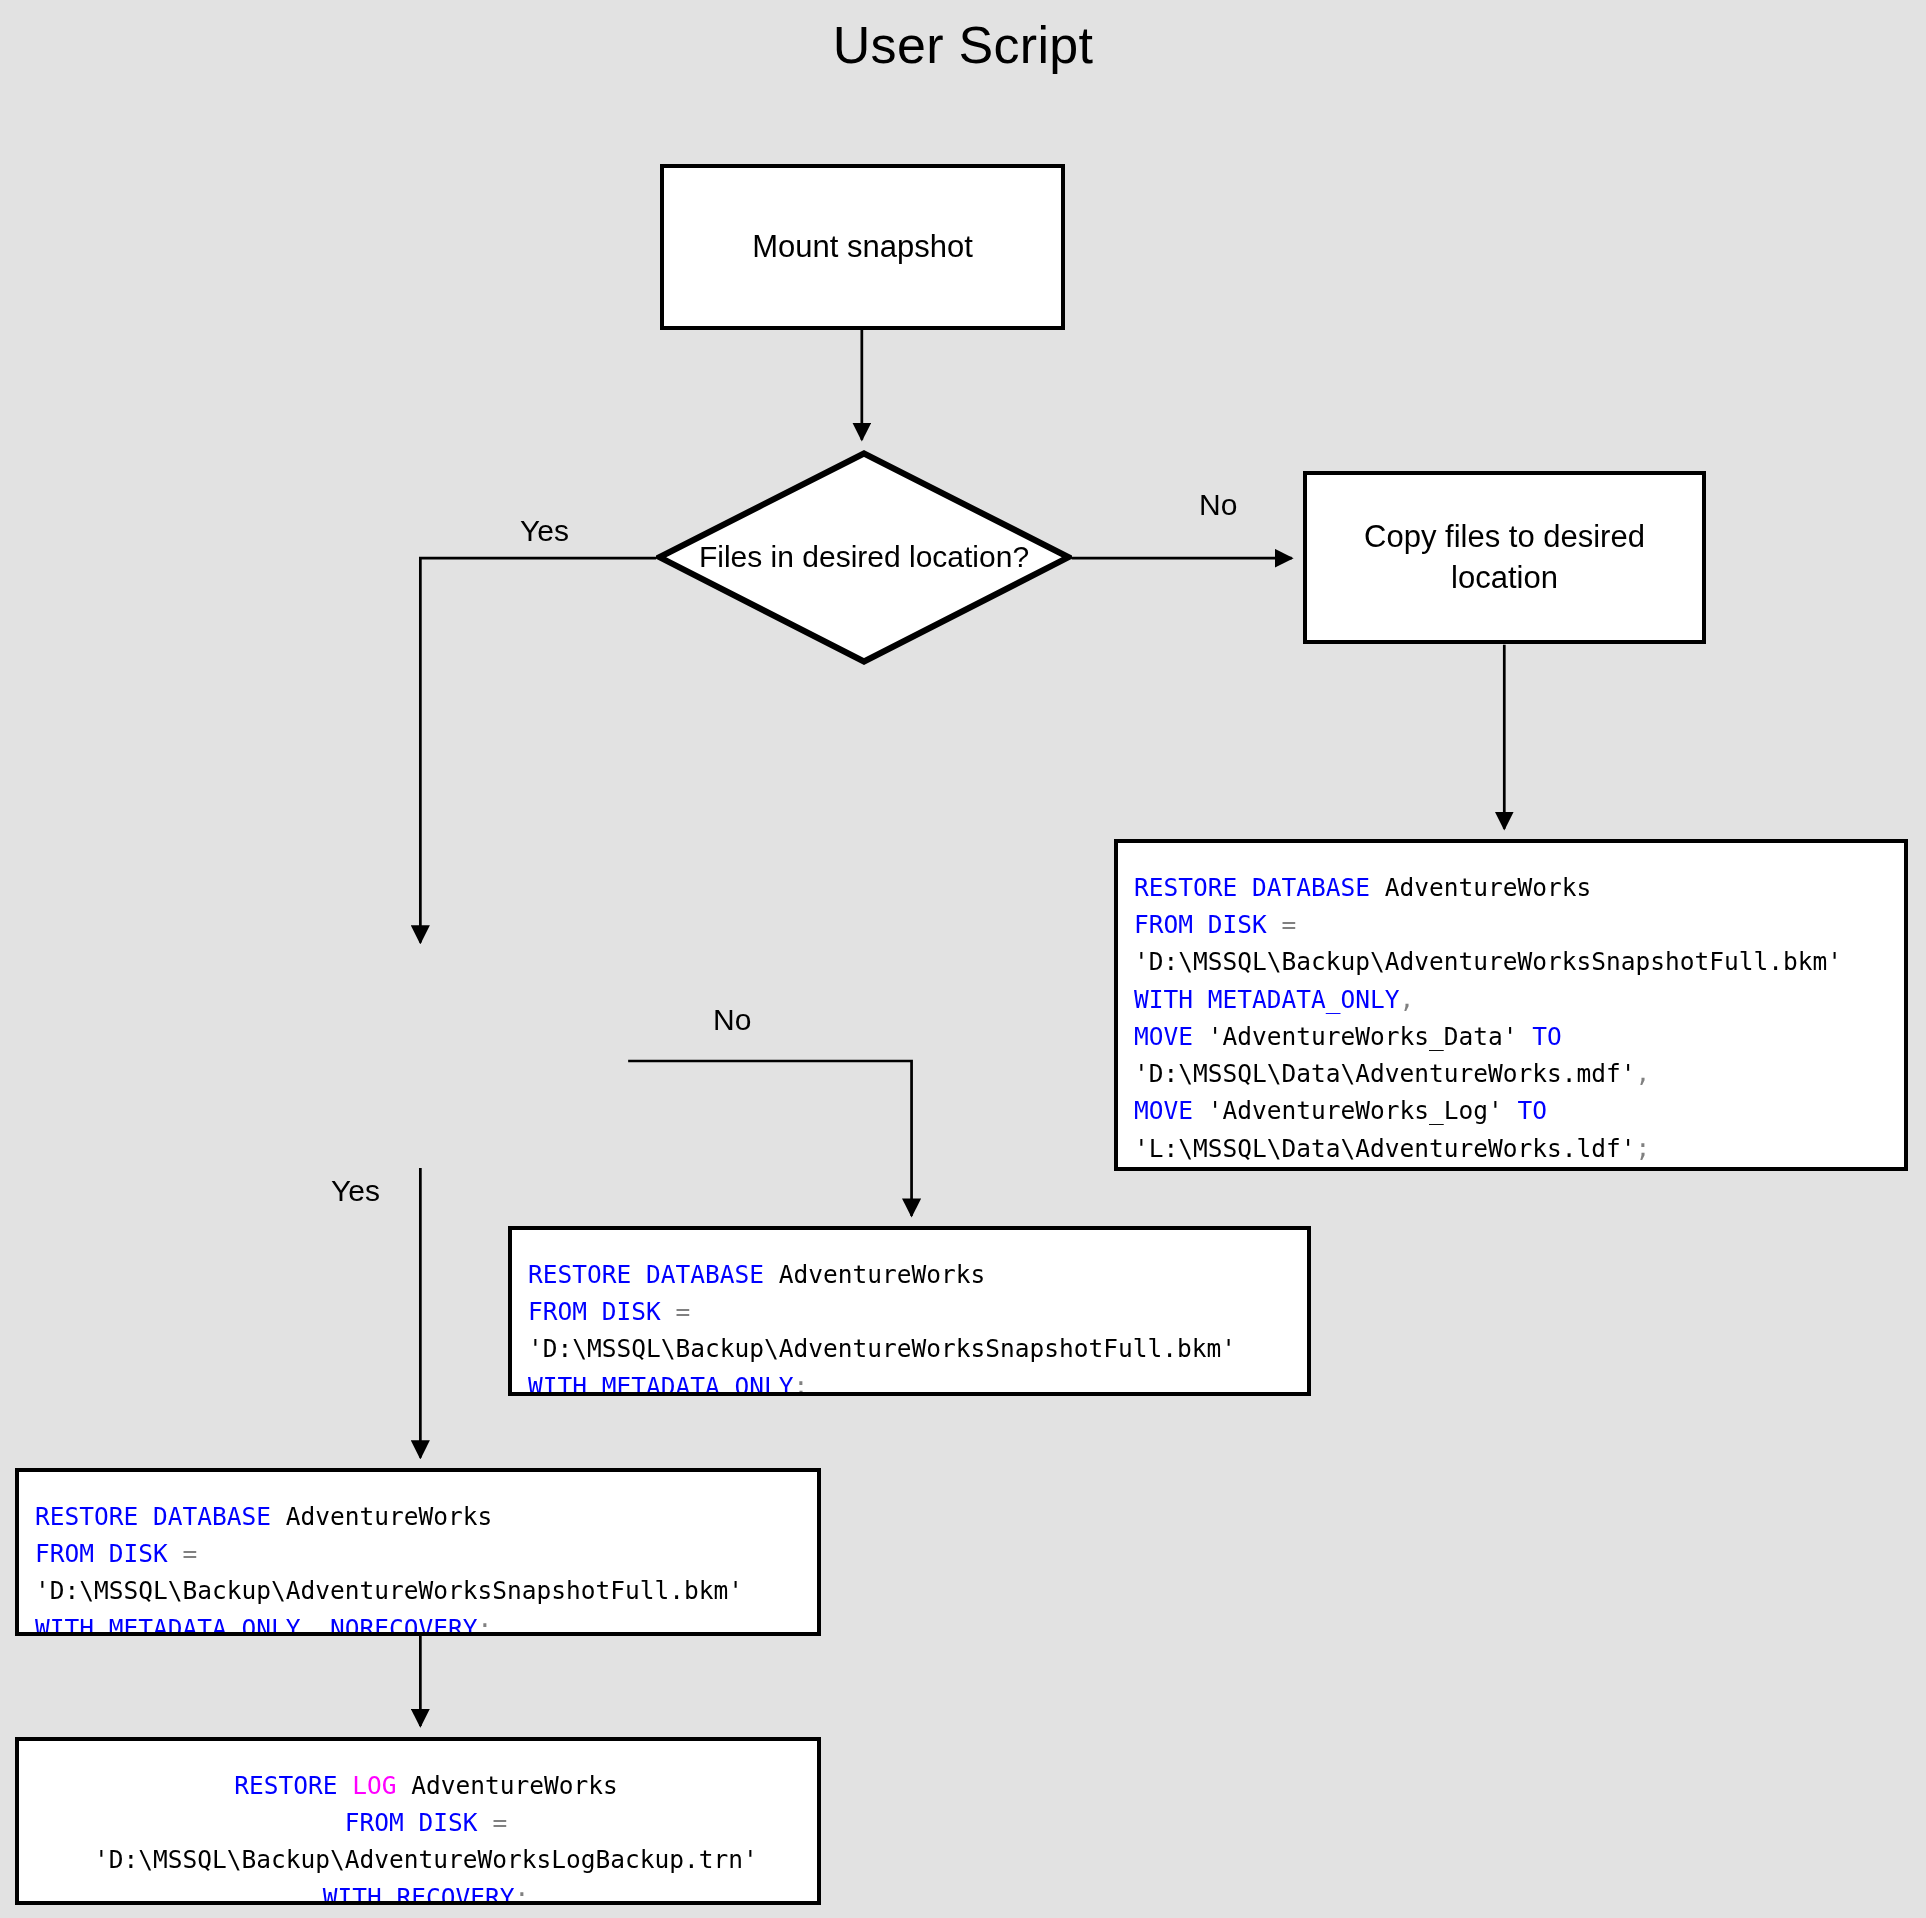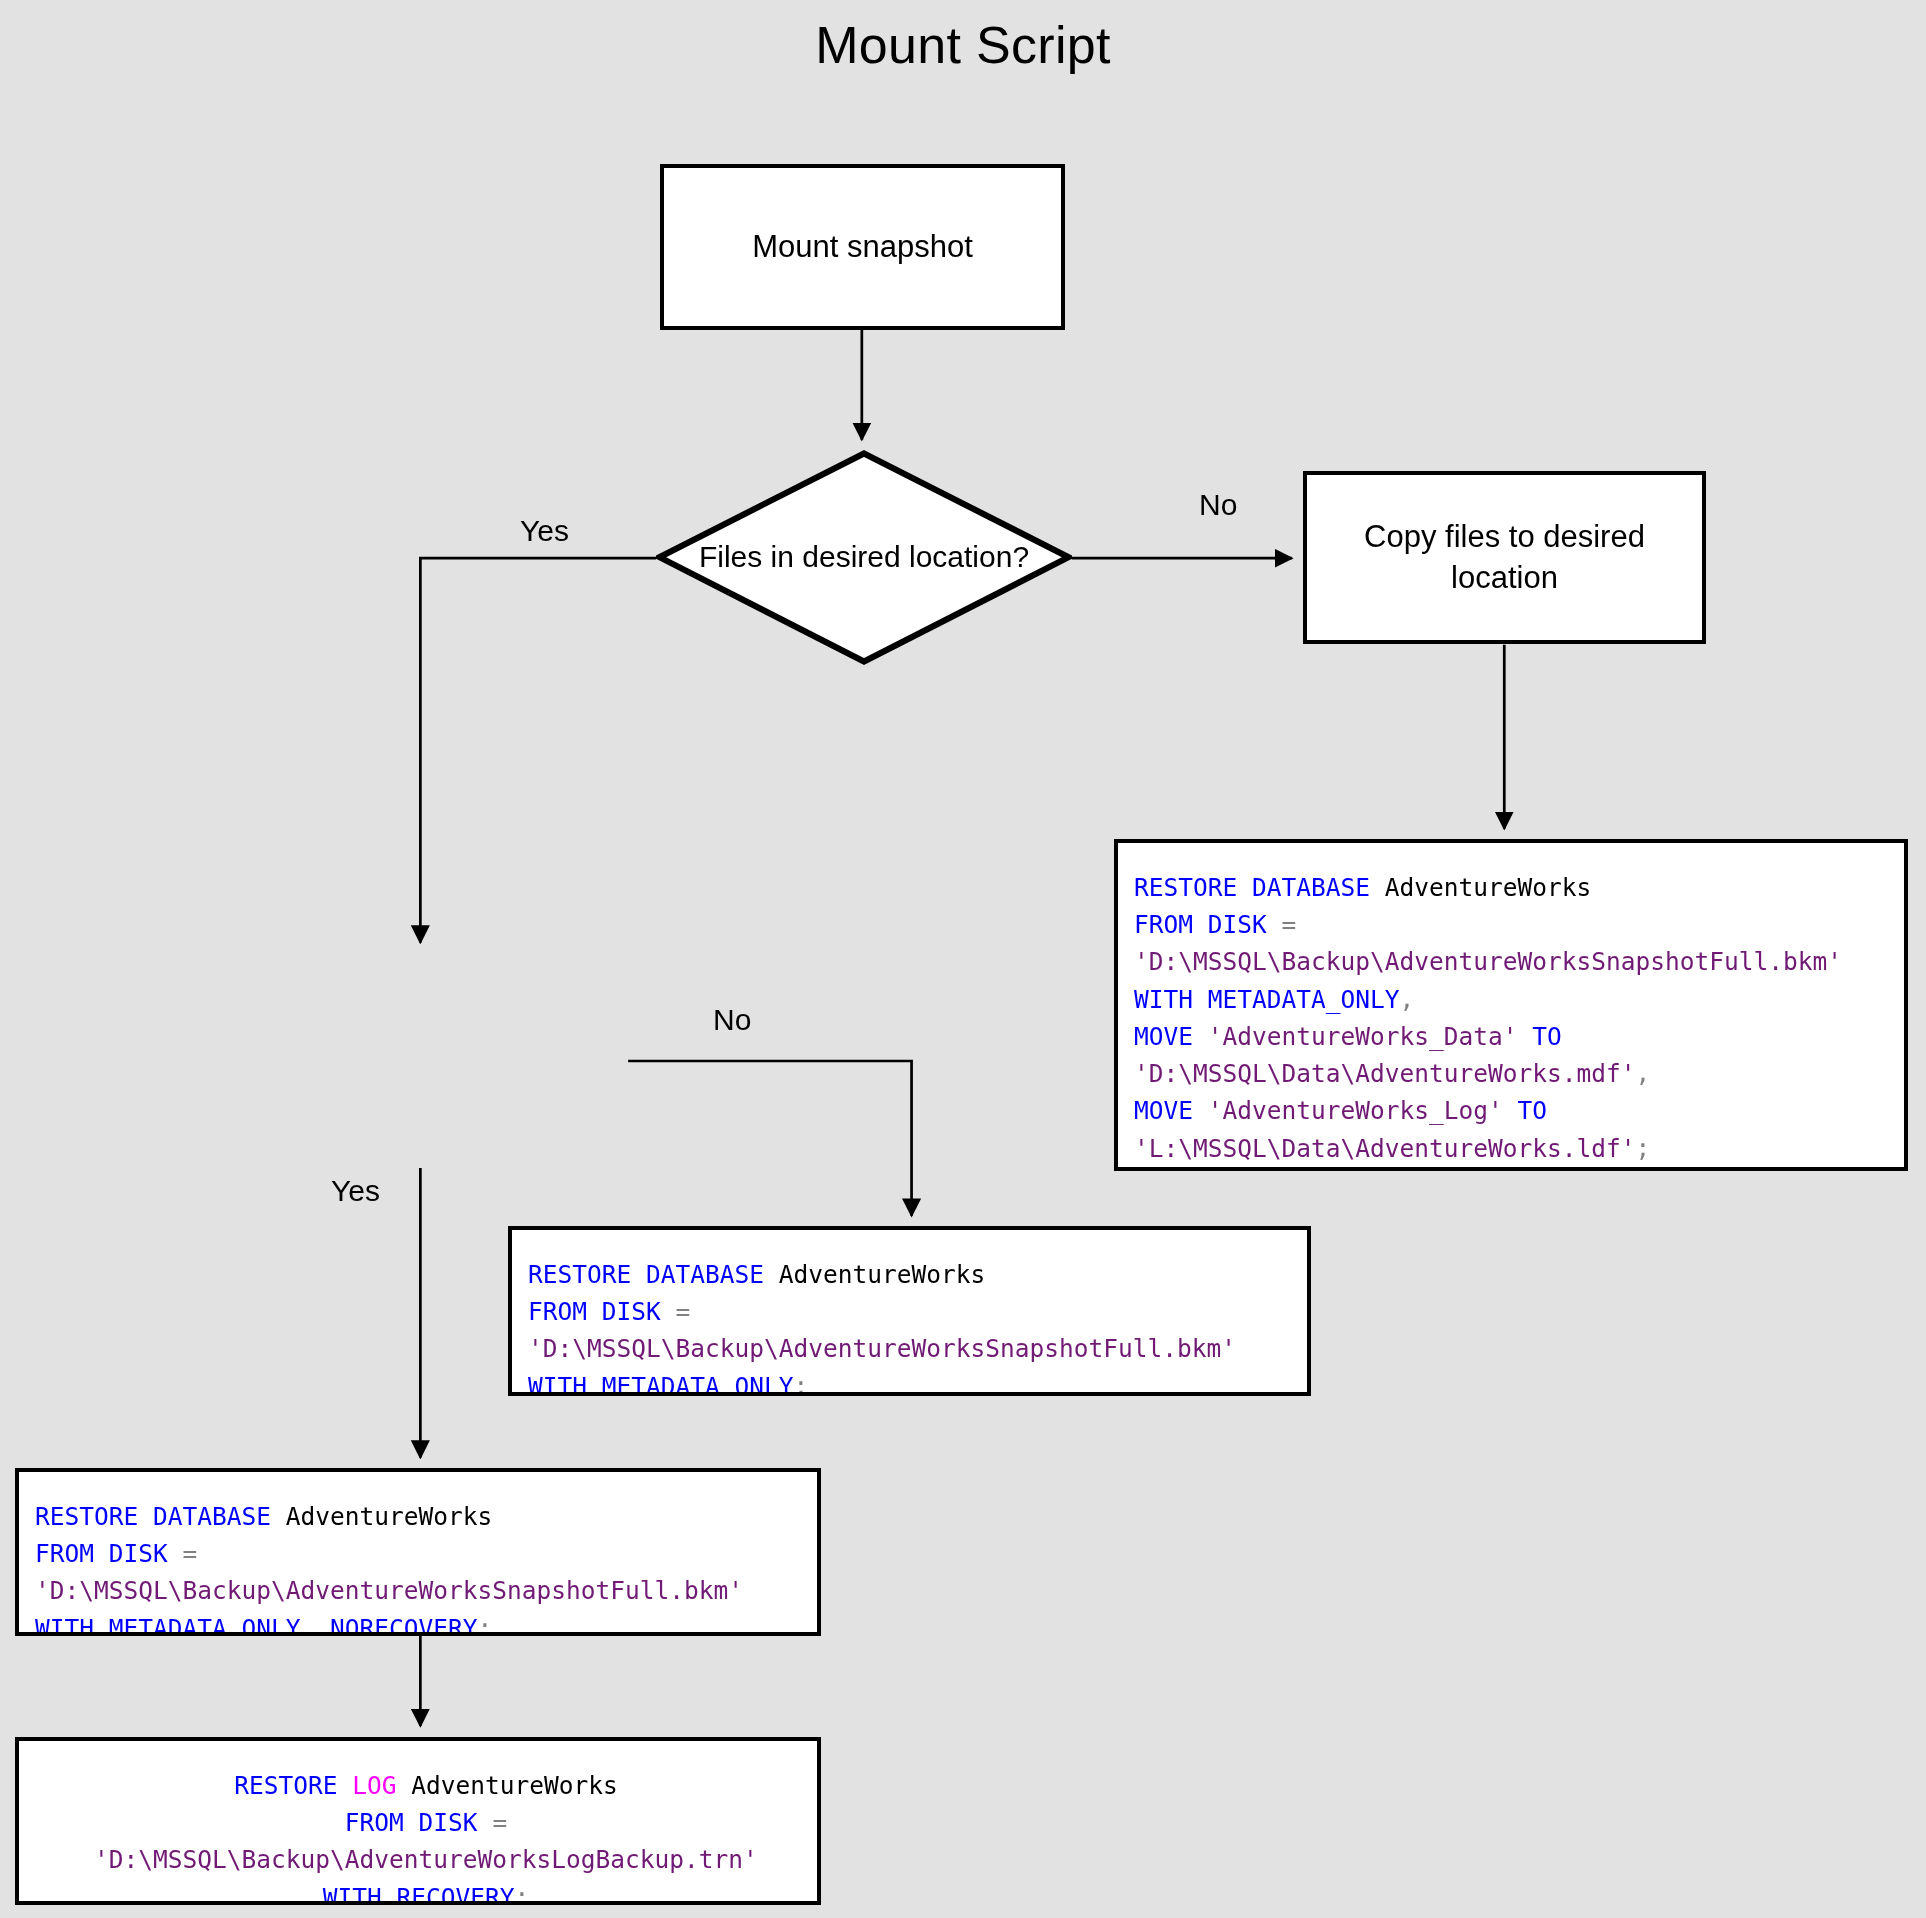--- a/index.html
+++ b/index.html
@@ -115,21 +115,21 @@
     line-height: 1.52;
     color: #000000;
     padding: 26px 0 26px 16px;
     white-space: pre;
     overflow: hidden;
   }
   .code-box .ln { display: block; }
 
   .kw  { color: #0000ff; }
   .kw2 { color: #ff00ff; }
-  .str { color: #701a75; }
+  .str { color: #000000; }
   .id  { color: #000000; }
   .pun { color: #808080; }
 
   #code-right {
     left: 1114px;
     top: 839px;
     width: 794px;
     height: 332px;
   }
   #code-middle {
@@ -171,21 +171,21 @@
     width: 1926px;
     height: 1919px;
     pointer-events: none;
   }
 </style>
 </head>
 <body>
 
 <div id="canvas">
 
-  <div id="page-title">Mount Script</div>
+  <div id="page-title">User Script</div>
 
   <svg id="connectors" viewBox="0 0 2827 2816" width="1926" height="1919">
     <defs>
       <marker id="arrow" viewBox="0 0 10 10" refX="9" refY="5" markerWidth="7" markerHeight="7" orient="auto-start-reverse">
         <path d="M 0 0 L 10 5 L 0 10 z" fill="#000000"></path>
       </marker>
     </defs>
 
     <path d="M 1265 484 L 1265 645" stroke="#000000" stroke-width="4" fill="none" marker-end="url(#arrow)"></path>
 

